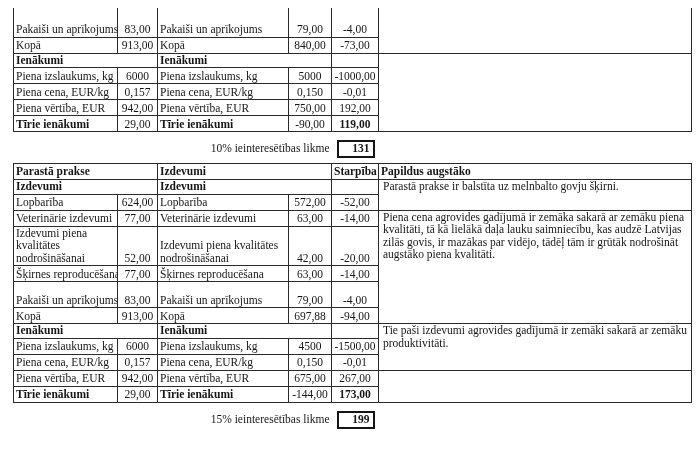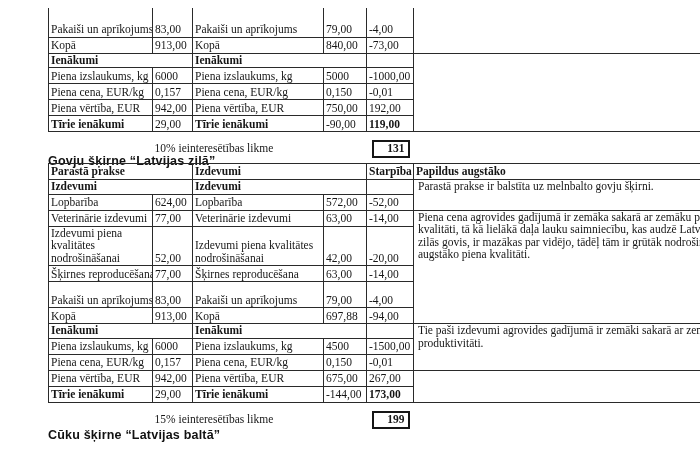--- a/index.html
+++ b/index.html
@@ -1,20 +1,20 @@
 <!DOCTYPE html>
 <html><head>
 <meta charset="utf-8">
 <style>
   html,body{margin:0;padding:0;}
   body{
     width:700px;height:453px;background:#ffffff;position:relative;
     font-family:"Liberation Serif", serif;color:#161616;overflow:hidden;
   }
-  .page{position:absolute;inset:0;background:#ffffff;margin-left:35px;}
+  .page{position:absolute;inset:0;background:#ffffff;}
 
   .heading{
     position:absolute;left:13px;
     font-family:"Liberation Sans", sans-serif;font-weight:bold;
     font-size:12.5px;color:#111;white-space:nowrap;letter-spacing:.2px;
   }
   #cow-heading{top:154px;}
   #pig-heading{top:428px;}
 
   table.cmp{
@@ -31,31 +31,31 @@
   .cmp th{text-align:left;font-weight:bold;vertical-align:middle;}
   .cmp tr{height:16px;}
   tr.r-cut{height:29px;}
   tr.r-cut td{border-top:none;}
   tr.r-sec{height:14px;}
   tr.r-3line{height:36px;}
   tr.r-tall{height:26px;}
   tr.rate-row{height:18px;}
   tr.rate-row td{border:none;}
 
-  td.num{text-align:left;white-space:nowrap;}
+  td.num{text-align:center;white-space:nowrap;}
   td.lbl{white-space:nowrap;}
   td.lbl.wrap{white-space:normal;}
   .sec{font-weight:bold;}
   .bold{font-weight:bold;}
 
   td.notes{
     vertical-align:top;white-space:normal;line-height:12.5px;
     padding:0 4px 0 4px;
   }
-  td.rate-label{text-align:left;white-space:nowrap;overflow:visible;vertical-align:middle;}
+  td.rate-label{text-align:right;white-space:nowrap;overflow:visible;vertical-align:middle;}
   td.rate-cell{padding:8px;vertical-align:middle;overflow:visible;}
   .ratebox{
     border:2px solid #161616;font-weight:bold;text-align:right;
     padding:0 3px 1px 0;line-height:13px;margin:0 -4px 0 -3px;background:#fff;
   }
 </style>
 </head>
 <body>
 
 <div class="page">
@@ -123,21 +123,20 @@
       <td></td>
       <td class="rate-label" colspan="3">10% ieinteresētības likme</td>
       <td class="rate-cell">
         <div class="ratebox">131</div>
       </td>
       <td></td>
     </tr>
   </tbody>
     </table>
 
-  <div class="heading" id="cow-heading">Govju šķirne “Latvijas zilā”</div>
 
   <table class="cmp" id="cow-table">
     <colgroup>
       <col style="width:104px">
         <col style="width:40px">
         <col style="width:131px">
       <col style="width:43px">
         <col style="width:47px">
         <col style="width:313px">
     </colgroup>
@@ -236,15 +235,14 @@
       <td></td>
       <td class="rate-label" colspan="3">15% ieinteresētības likme</td>
       <td class="rate-cell">
         <div class="ratebox">199</div>
       </td>
       <td></td>
     </tr>
   </tbody>
     </table>
 
-  <div class="heading" id="pig-heading">Cūku šķirne “Latvijas baltā”</div>
 
 </div>
 
 </body></html>

